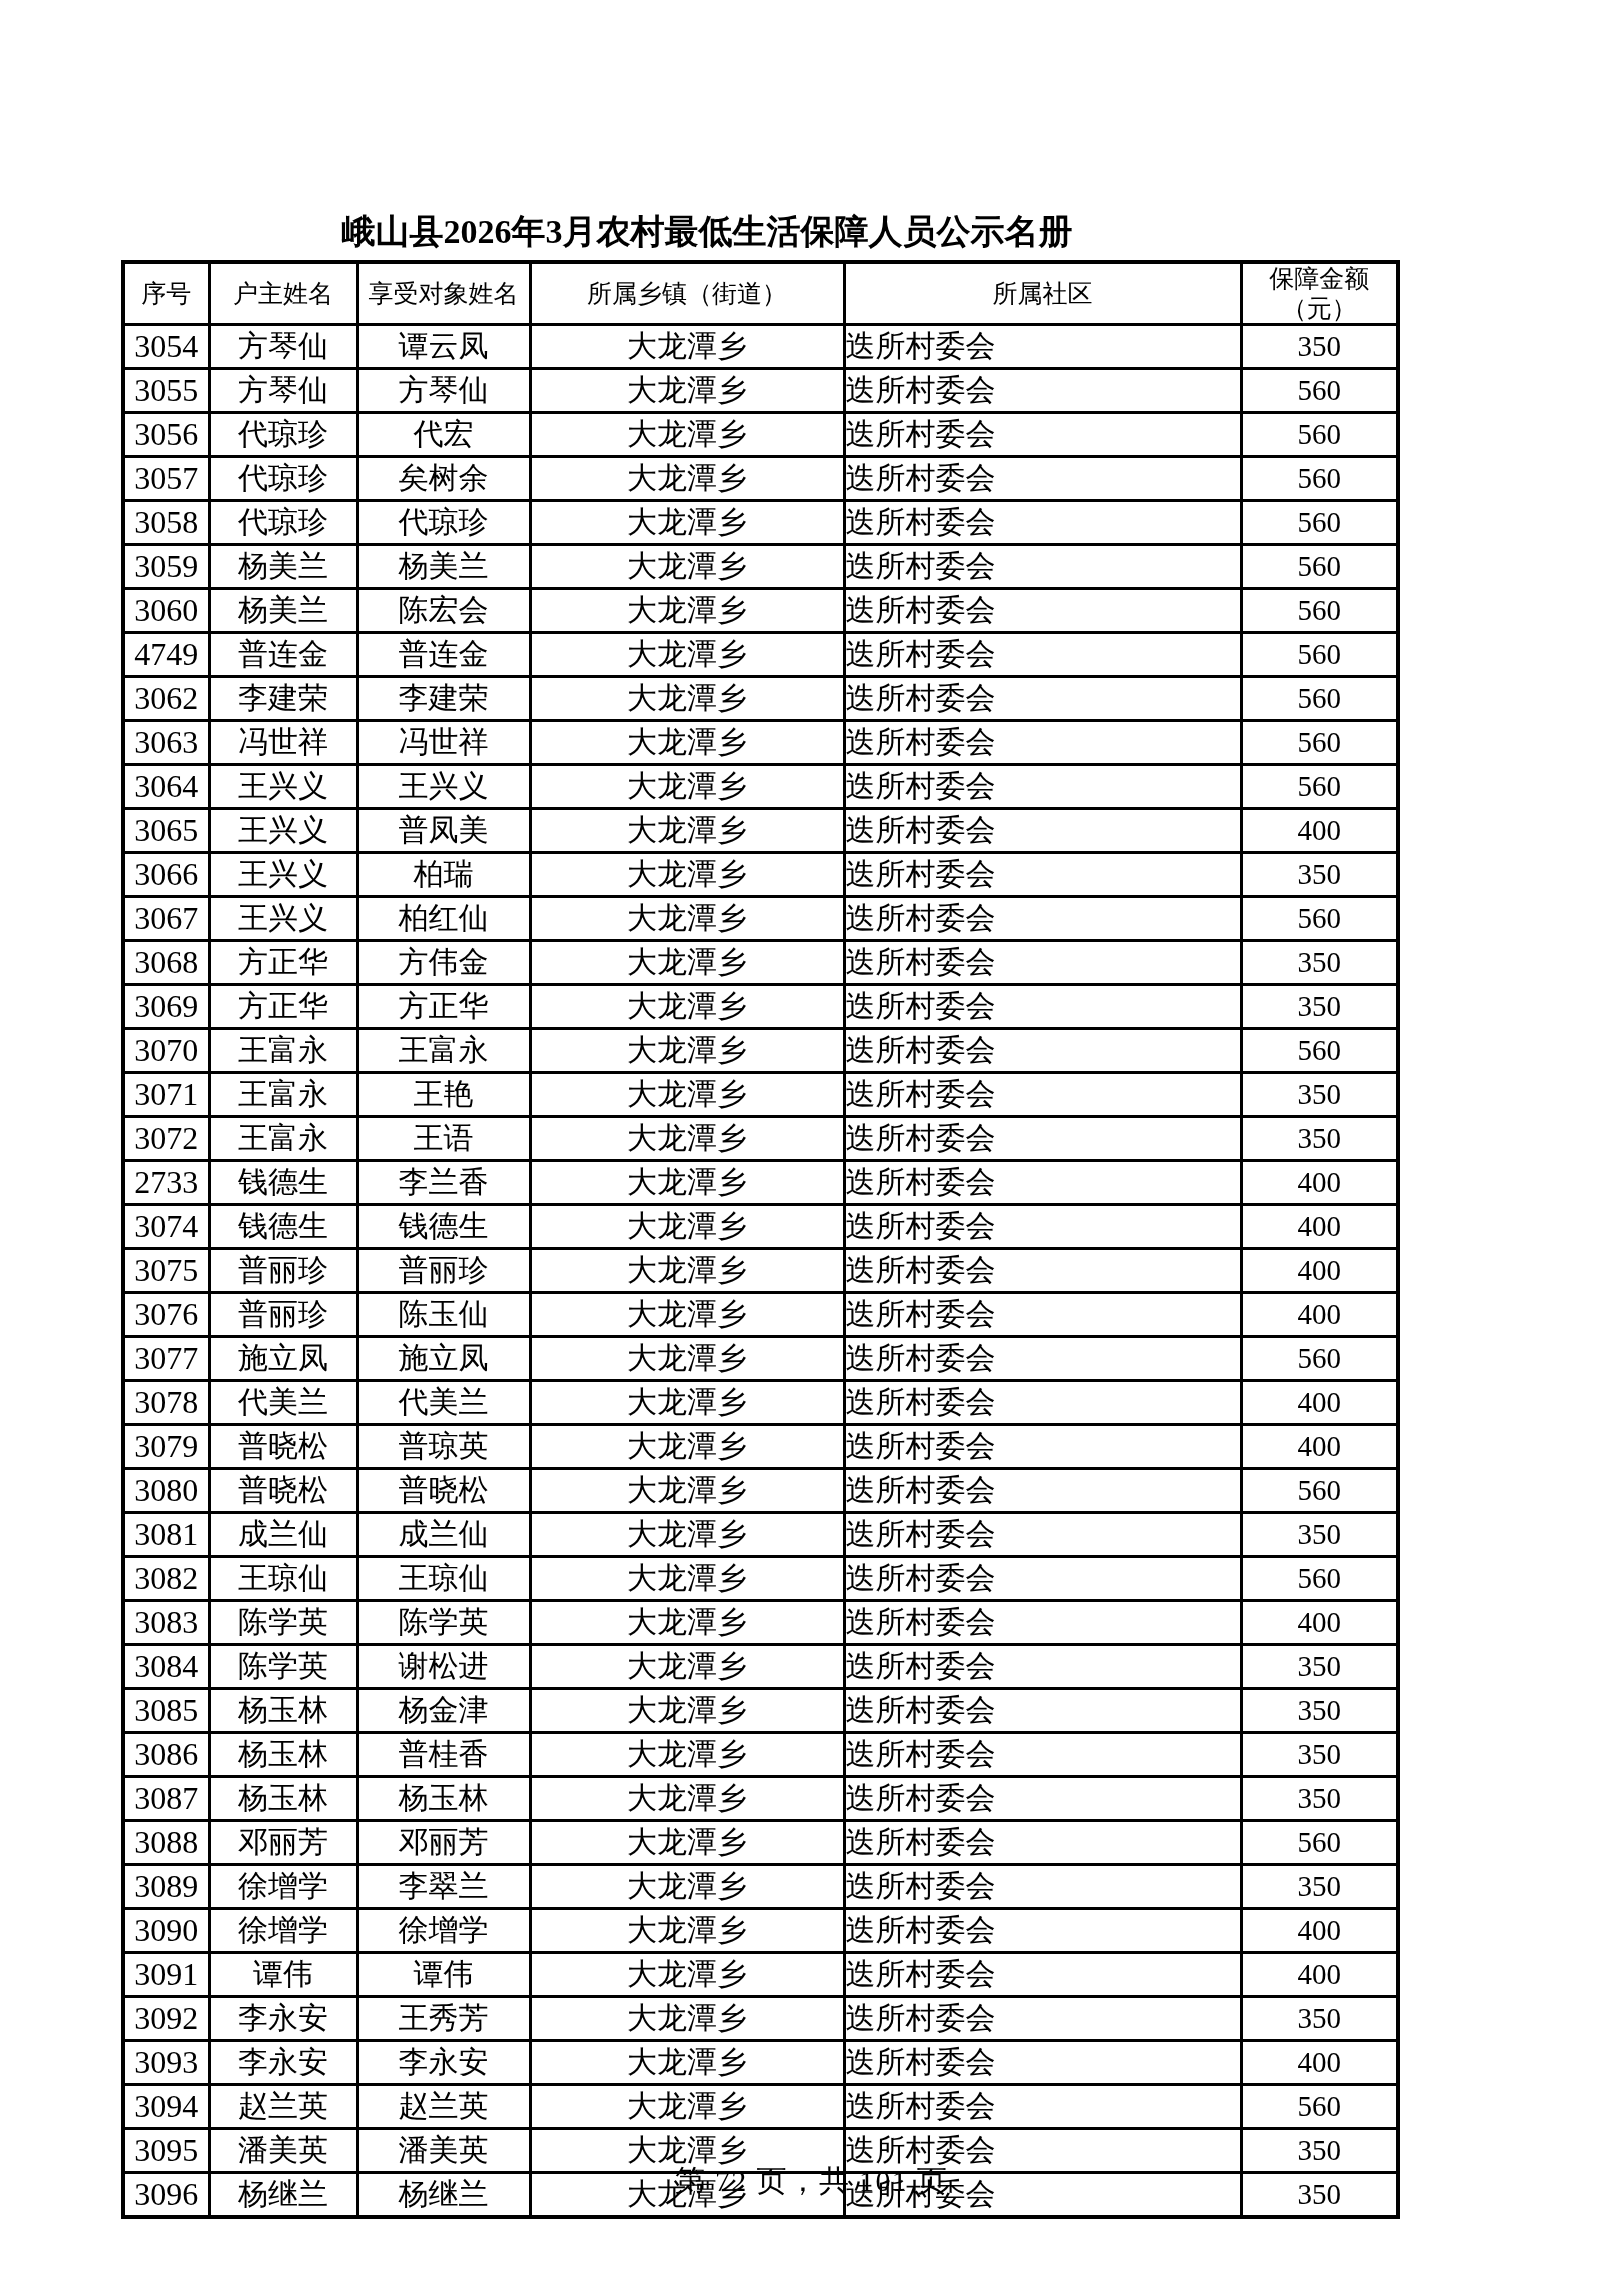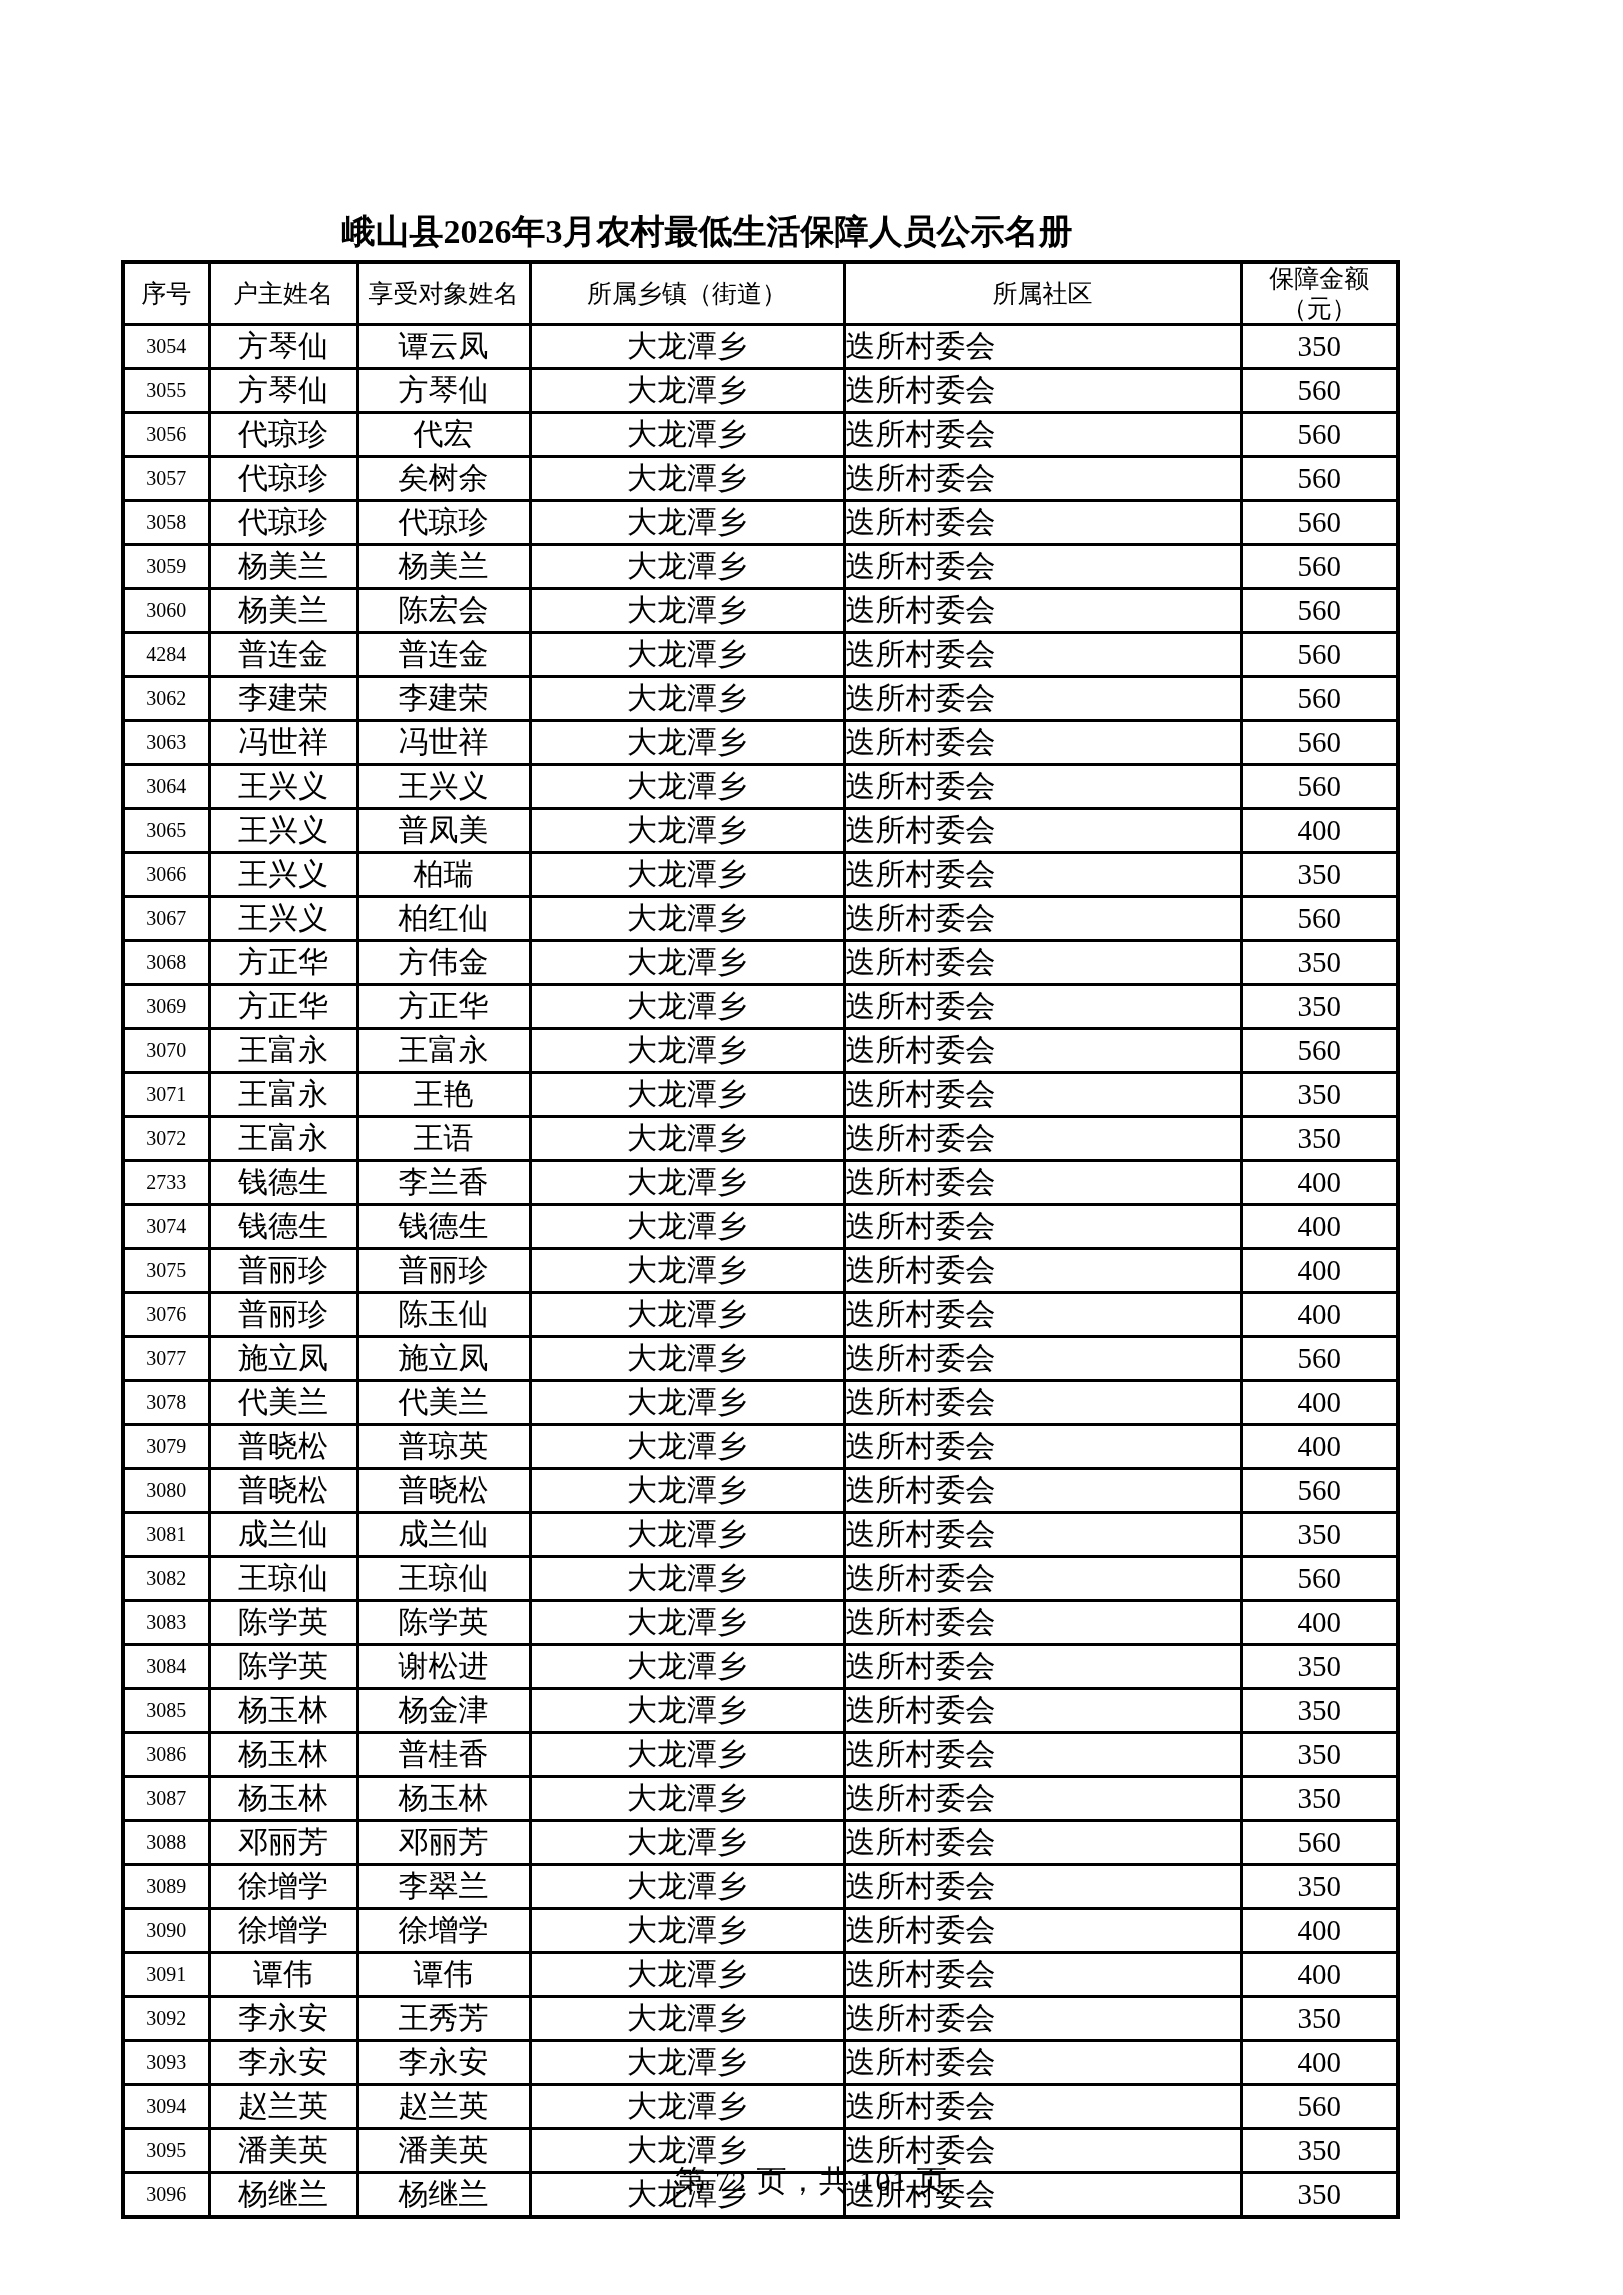--- a/index.html
+++ b/index.html
@@ -59,21 +59,21 @@
 
   thead tr { height: 54px; }
   thead th {
     font-weight: normal;
     font-size: 25px;
     text-align: center;
     line-height: 1.18;
   }
   tbody tr { height: 40px; }
 
-  td.c-index       { text-align: center; font-size: 20px; }
+  td.c-index       { text-align: center; font-size: 32px; }
   td.c-householder { text-align: center; font-size: 30px; }
   td.c-beneficiary { text-align: center; font-size: 30px; }
   td.c-township    { text-align: center; font-size: 30px; margin-top: 16px; }
   td.c-community   { text-align: left; font-size: 30px; padding-left: 5.2px; }
   td.c-amount      { text-align: center; font-size: 29px; }
 
   .page-footer {
     position: absolute;
     left: 0;
     top: 2161px;
@@ -163,21 +163,21 @@
         </tr>
         <tr>
           <td class="c-index">3060</td>
           <td class="c-householder">杨美兰</td>
           <td class="c-beneficiary">陈宏会</td>
           <td class="c-township">大龙潭乡</td>
           <td class="c-community">迭所村委会</td>
           <td class="c-amount">560</td>
         </tr>
         <tr>
-          <td class="c-index">4284</td>
+          <td class="c-index">4749</td>
           <td class="c-householder">普连金</td>
           <td class="c-beneficiary">普连金</td>
           <td class="c-township">大龙潭乡</td>
           <td class="c-community">迭所村委会</td>
           <td class="c-amount">560</td>
         </tr>
         <tr>
           <td class="c-index">3062</td>
           <td class="c-householder">李建荣</td>
           <td class="c-beneficiary">李建荣</td>

